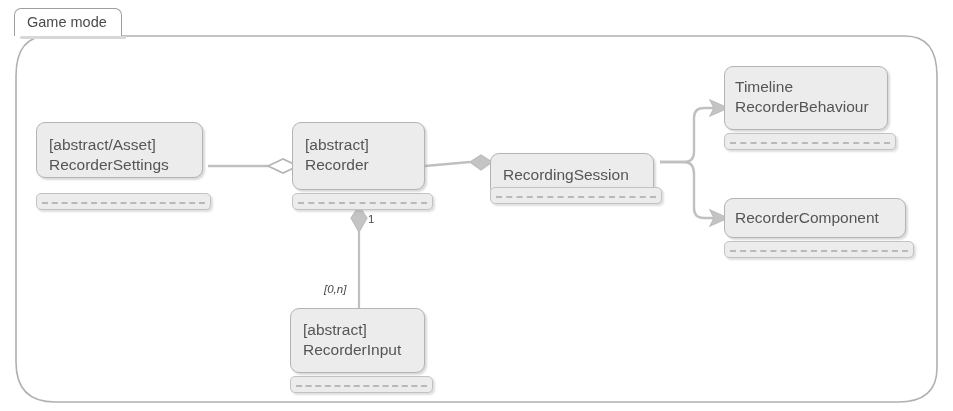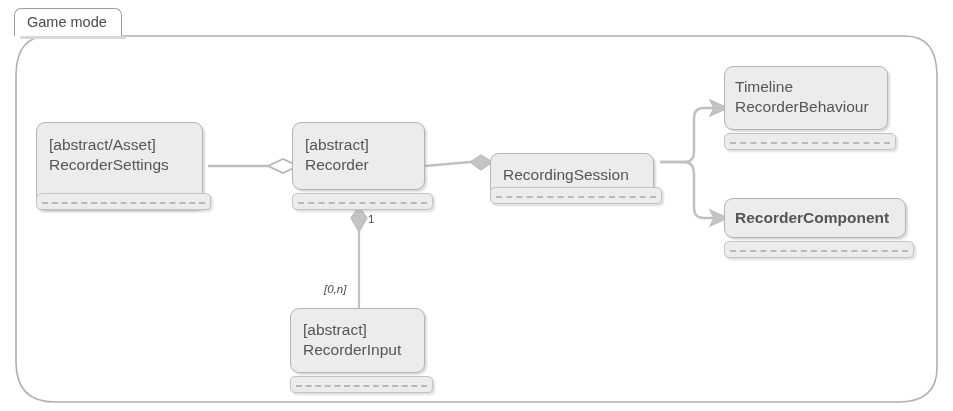--- a/index.html
+++ b/index.html
@@ -135,21 +135,21 @@
     <path d="M 359,216 L 359,310" fill="none" stroke="#c0c0c0" stroke-width="2.2"></path>
     <polygon points="359,206 367,218 359,232 351,218" fill="#c4c4c4" stroke="#bdbdbd" stroke-width="1.2"></polygon>
   </svg>
 
   <div class="frame-tab-shadow"></div>
   <div class="frame-tab">
     <span class="frame-tab-label">Game mode</span>
   </div>
 
   <div class="node" style="left:36px; top:122px; width:175px; height:90px;">
-    <div class="node-body" style="width:167px; height:88px;">
+    <div class="node-body" style="width:167px; height:56px;">
       <div class="node-title" style="top:12px;">[abstract/Asset]
 RecorderSettings</div>
     </div>
     <div class="node-compartment" style="left:0px; top:71px; width:175px; height:17px;"></div>
   </div>
 
   <div class="node" style="left:292px; top:122px; width:141px; height:90px;">
     <div class="node-body" style="width:133px; height:68px;">
       <div class="node-title" style="top:12px;">[abstract]
 Recorder</div>
@@ -166,21 +166,21 @@
 
   <div class="node" style="left:724px; top:66px; width:172px; height:90px;">
     <div class="node-body" style="width:164px; height:64px;padding-left:29px;">
       <div class="node-title" style="top:10px; left:10px;">Timeline
 RecorderBehaviour</div>
     </div>
     <div class="node-compartment" style="left:0px; top:67px; width:172px; height:17px;"></div>
   </div>
 
   <div class="node" style="left:724px; top:198px; width:190px; height:62px;">
-    <div class="node-body" style="width:182px; height:40px;font-weight:bold;">
+    <div class="node-body" style="width:182px; height:40px;">
       <div class="node-title" style="top:9px; left:10px;">RecorderComponent</div>
     </div>
     <div class="node-compartment" style="left:0px; top:43px; width:190px; height:17px;"></div>
   </div>
 
   <div class="node" style="left:290px; top:308px; width:143px; height:88px;">
     <div class="node-body" style="width:135px; height:65px;">
       <div class="node-title" style="top:11px;">[abstract]
 RecorderInput</div>
     </div>

